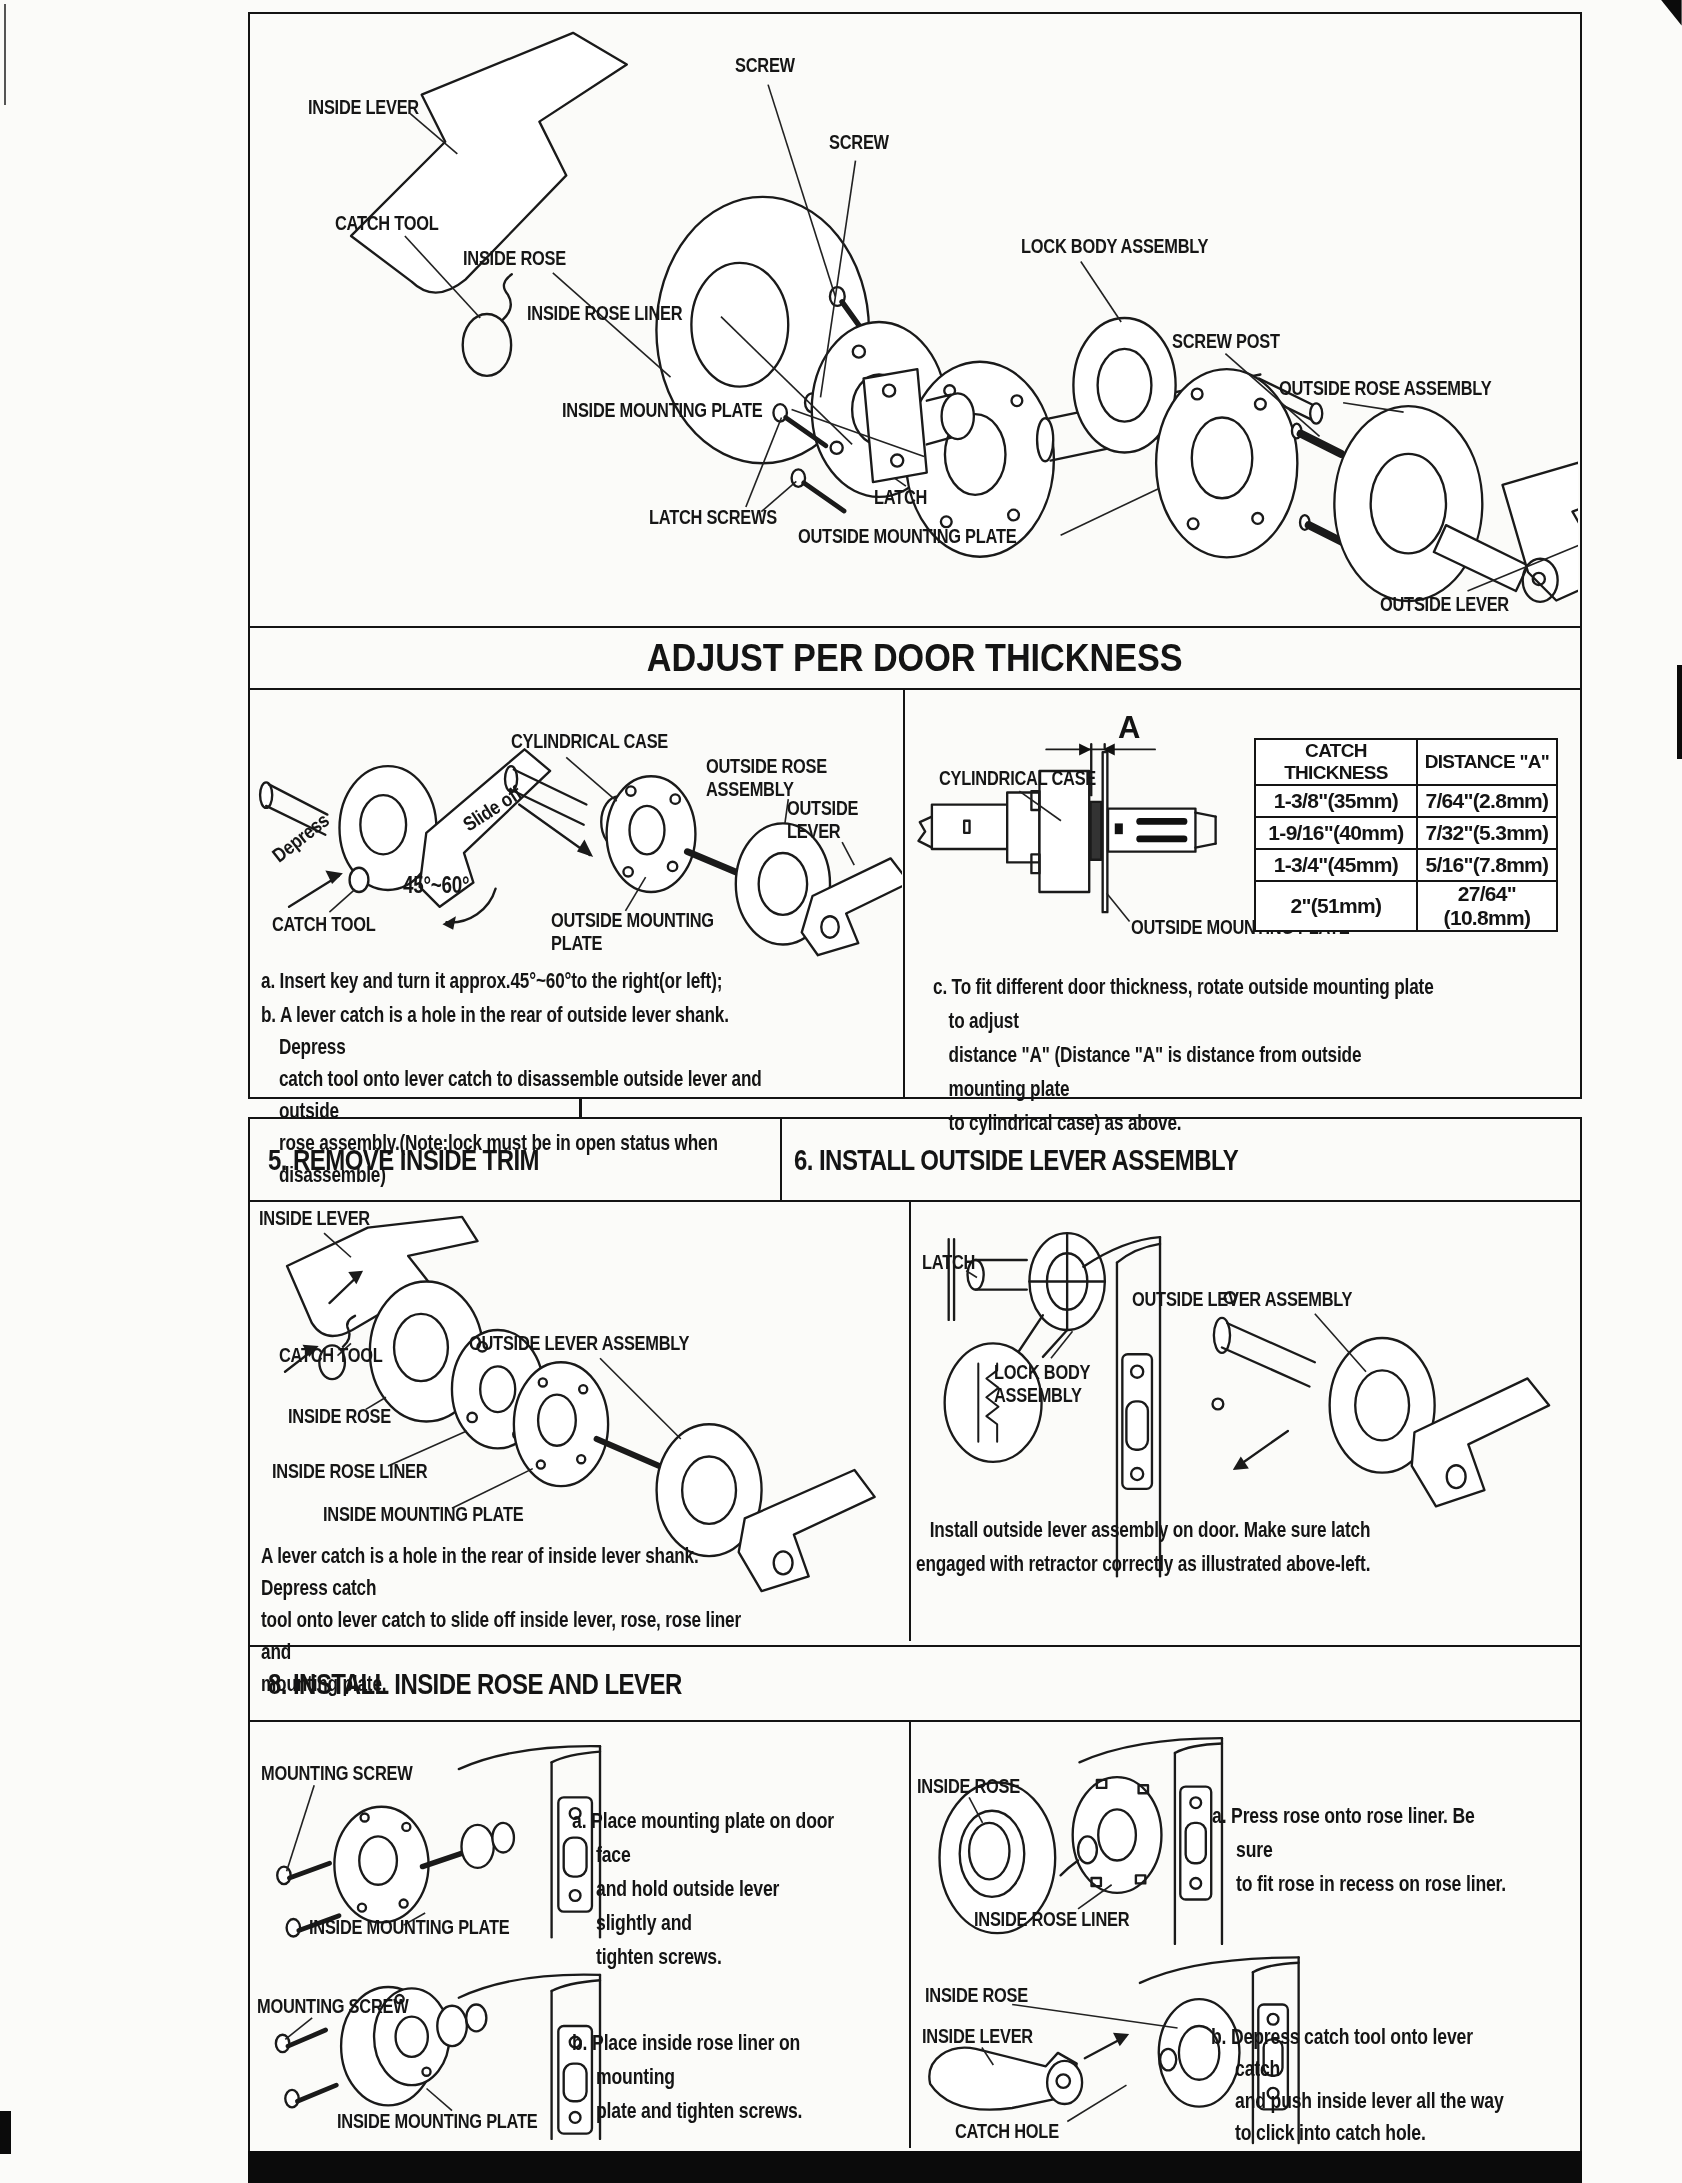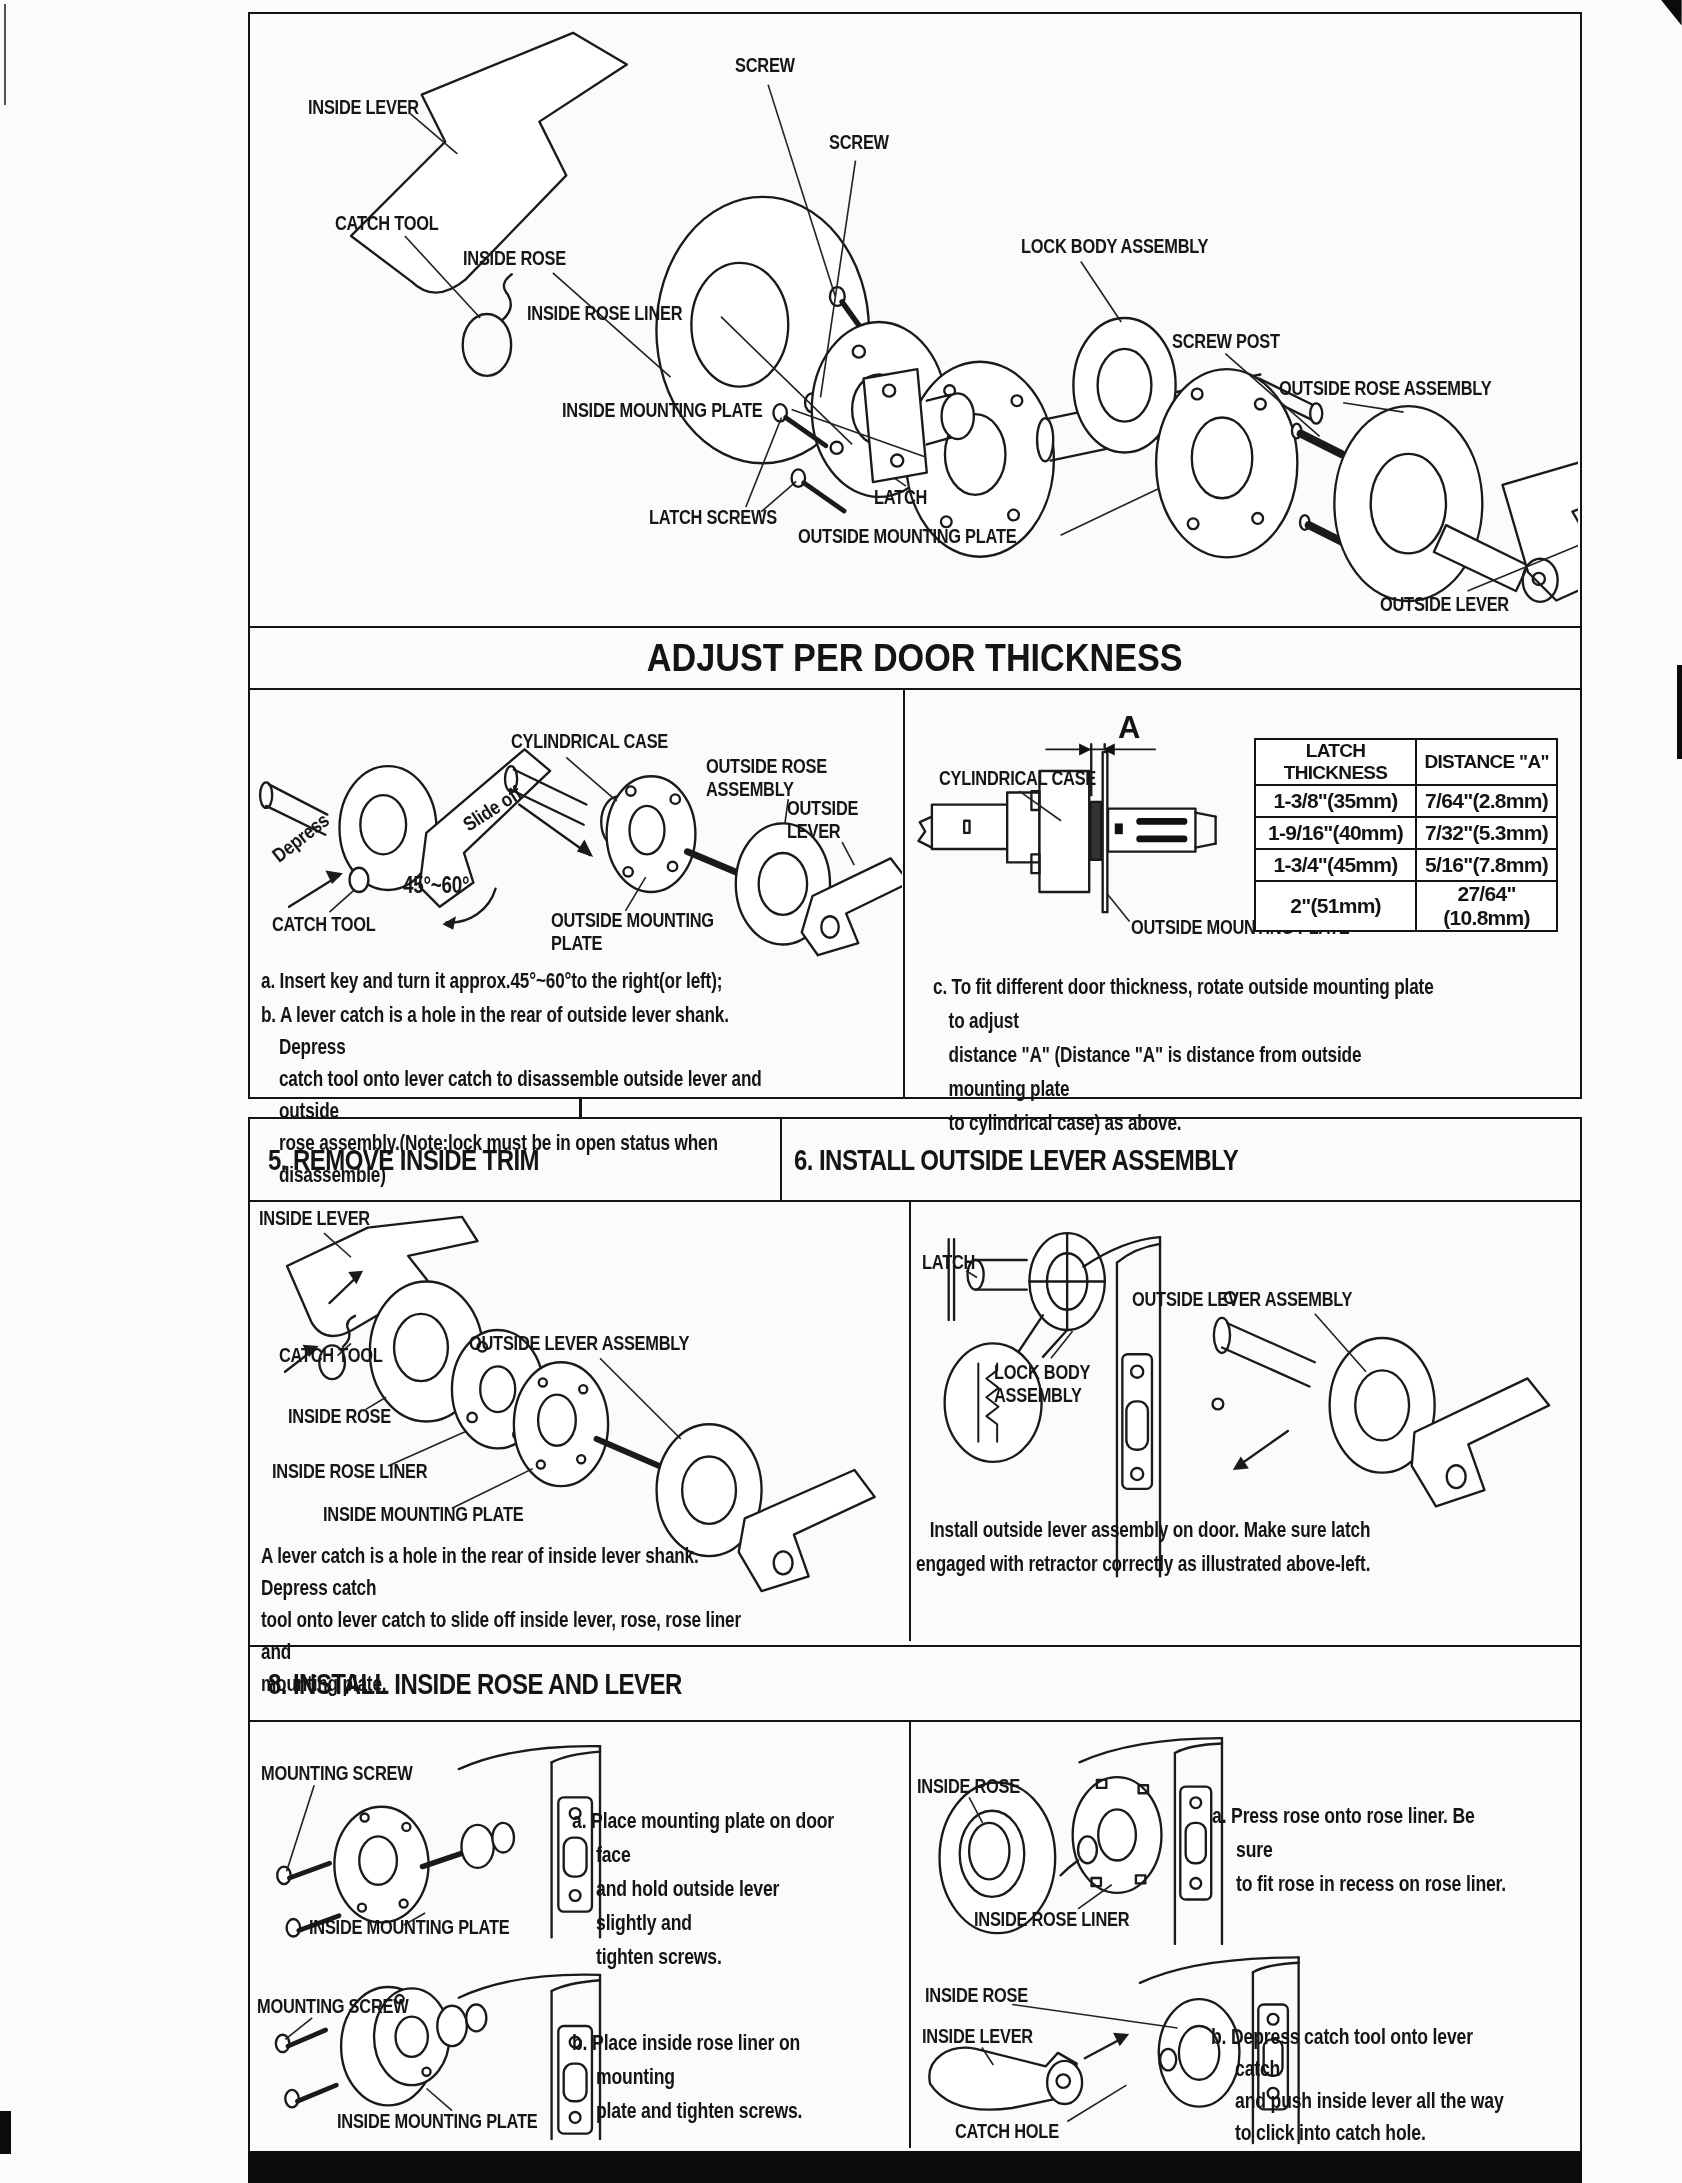--- a/index.html
+++ b/index.html
@@ -255,21 +255,21 @@
           <line x1="170" y1="150" x2="232" y2="194"></line>
           <line x1="334" y1="344" x2="300" y2="302"></line>
         </g>
       </svg>
       <div class="dimA" style="left:213px;top:20px;">A</div>
       <div class="lbl" style="left:34px;top:77px;">CYLINDRICAL CASE</div>
       <div class="lbl" style="left:226px;top:226px;">OUTSIDE MOUNTING PLATE</div>
       <table class="thick" style="left:349px;top:48px;width:304px;">
         <thead>
             <tr>
-          <th>LATCH THICKNESS</th>
+          <th>CATCH THICKNESS</th>
           <th>DISTANCE "A"</th>
         </tr>
           </thead>
         <tbody>
           <tr>
               <td>1-3/8"(35mm)</td>
               <td>7/64"(2.8mm)</td>
             </tr>
           <tr>
               <td>1-9/16"(40mm)</td>

